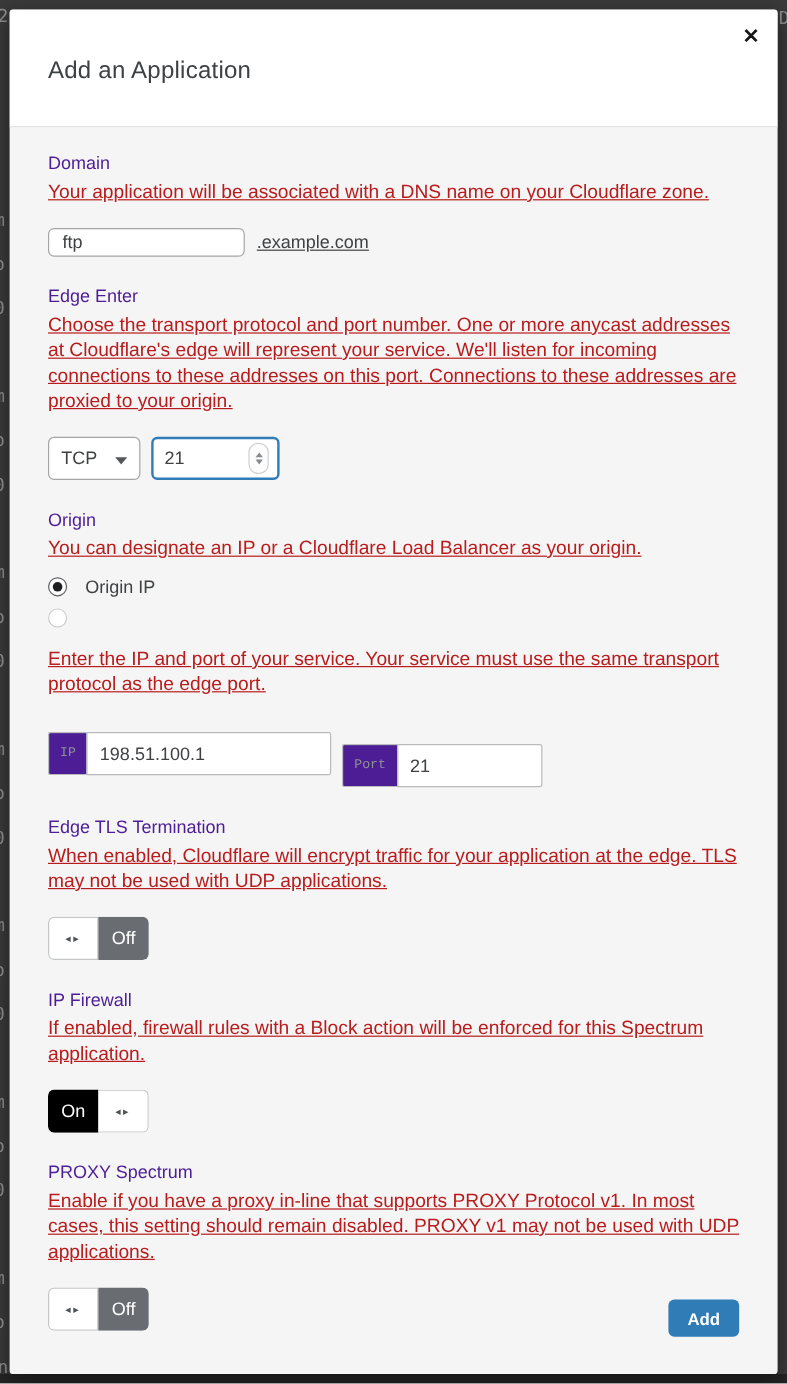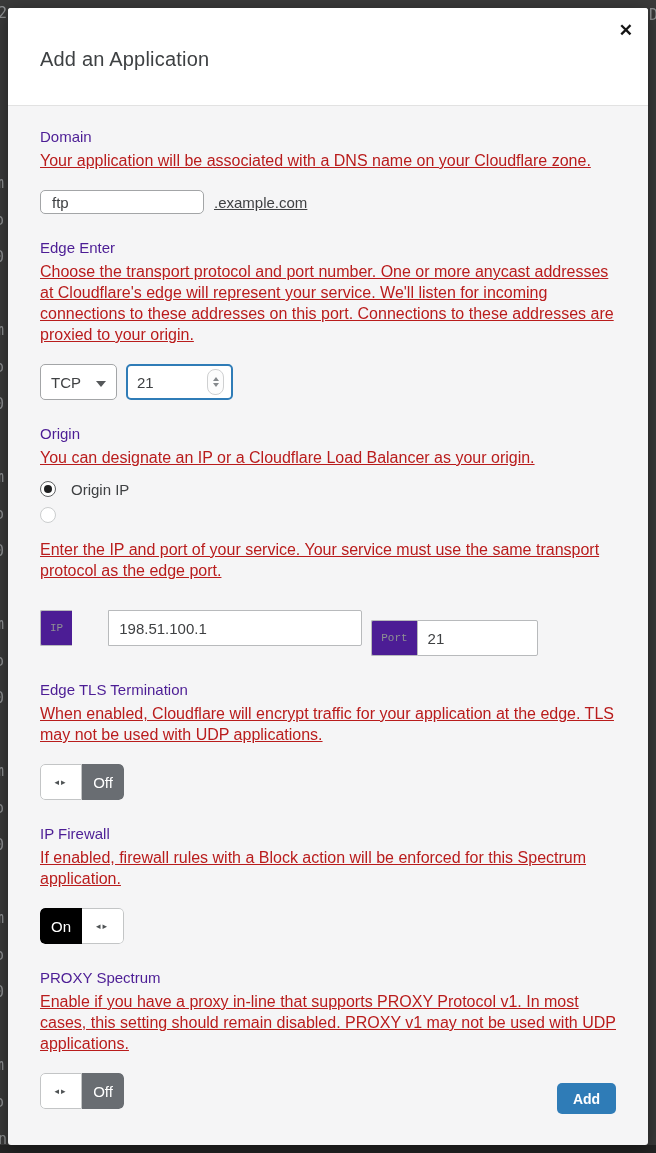--- a/index.html
+++ b/index.html
@@ -79,21 +79,21 @@
   .input-group { display:flex; height:36px; }
   .addon {
     display:flex; align-items:center; justify-content:center; padding:0 9px;
     border:1px solid #b8babc; border-right:none; background:#4c1d95; color:#8e9193; font-size:11px;
     border-radius:2px 0 0 2px; box-sizing:border-box;font-family:Liberation Mono, monospace;
   }
   .input-group input {
     border:1px solid #b8babc; background:#fff; font-size:15px; color:#3f4143; padding:0 10px;
     border-radius:0 2px 2px 0; font-family:inherit; box-sizing:border-box; height:36px; outline:none;
   }
-  .ip-input { width:254px;margin-left:36px; }
+  .ip-input { width:204px; }
   .port-input { width:121px; }
   .group-gap { margin-left:9px;margin-top:20px; }
 
   .toggle { display:flex; width:84px; height:36px; border-radius:5px; overflow:hidden; cursor:pointer; margin-top:19px; }
   .toggle-half { width:42px; box-sizing:border-box; display:flex; align-items:center; justify-content:center; font-size:15px; }
   .knob { background:#fff; border:1px solid #c3c5c6; }
   .toggle.off .knob { border-radius:5px 0 0 5px; }
   .toggle.on  .knob { border-radius:0 5px 5px 0; border-left:none; }
   .toggle-state { color:#fff; }
   .toggle.off .toggle-state { background:#696d72; border-radius:0 5px 5px 0; }

